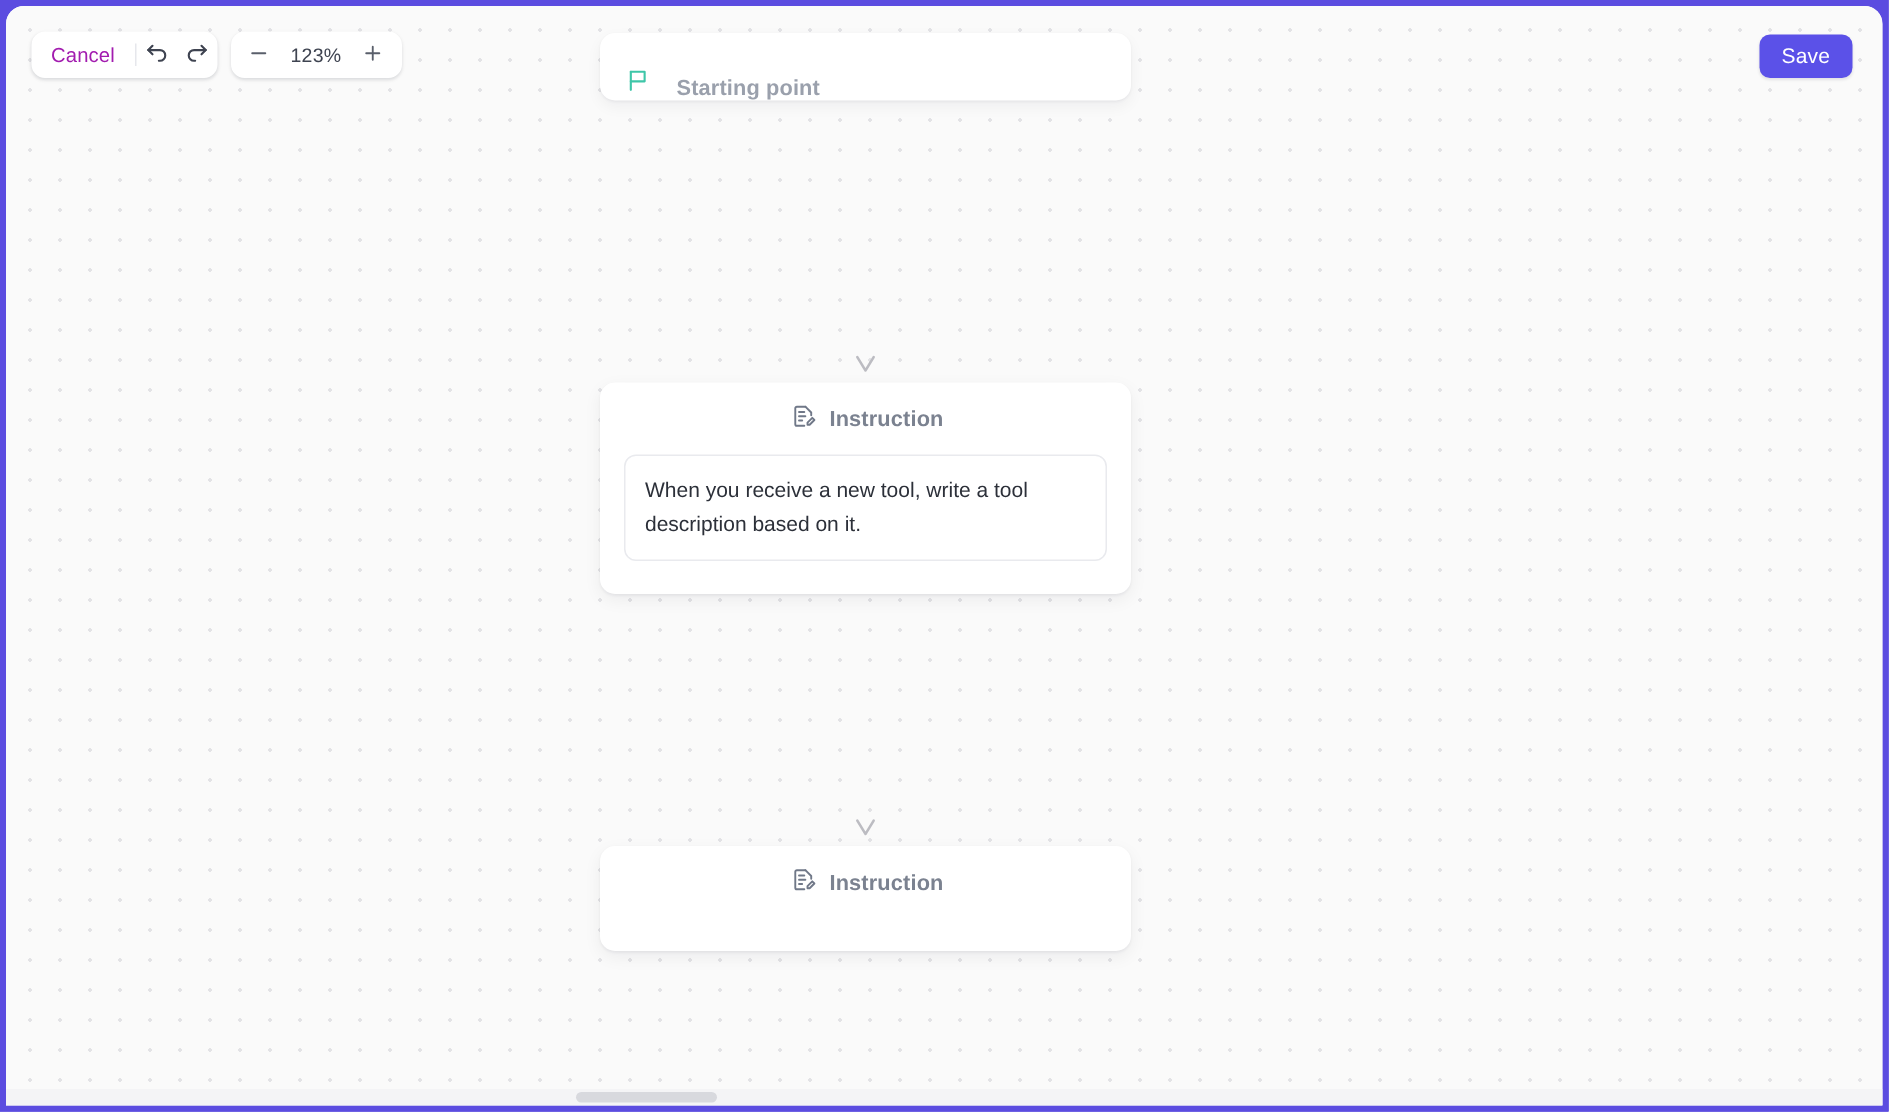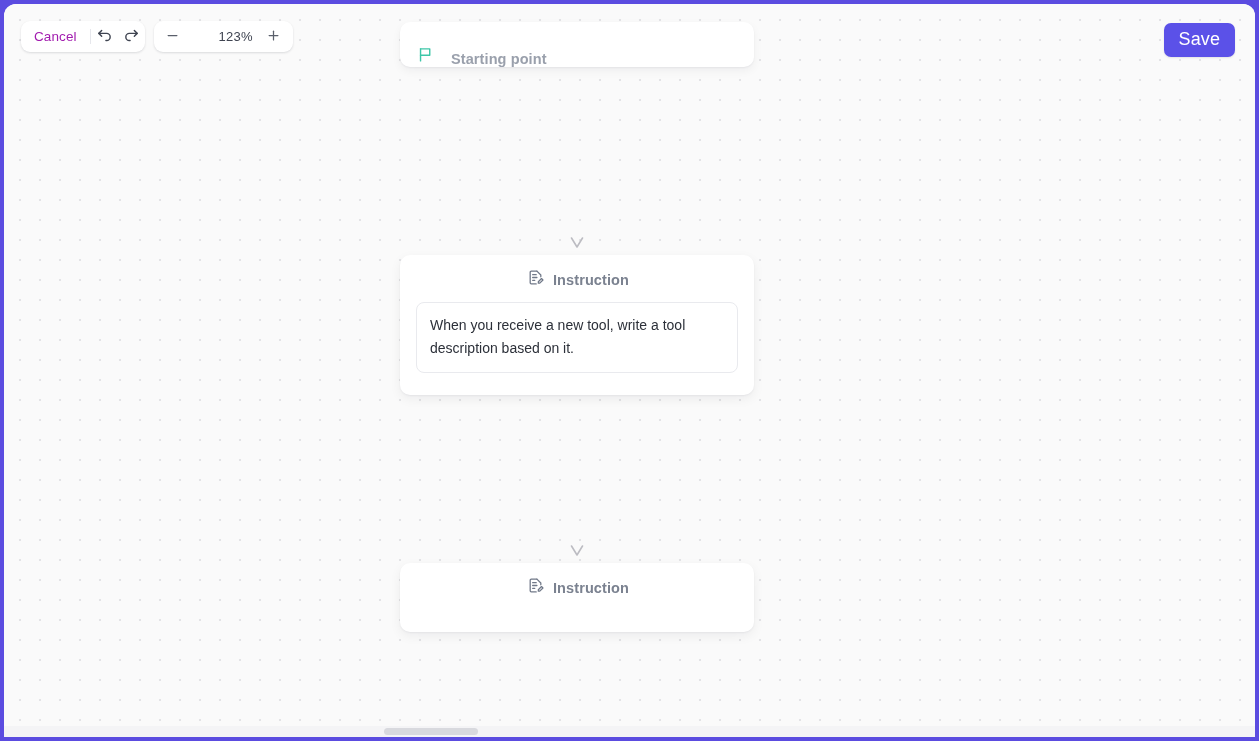--- a/index.html
+++ b/index.html
@@ -116,34 +116,33 @@
     cursor: pointer;
     color: #5a5f6b;
   }
 
   .zoom-value {
     min-width: 46px;
     text-align: center;
     font-size: 13px;
     color: #3f4451;
     letter-spacing: .2px;
-    margin-left: 25px;
   }
 
   
   .save-btn {
     position: absolute;
     right: 20px;
     top: 19px;
     z-index: 30;
     background: #5b51e8;
     color: #ffffff;
     border: none;
     border-radius: 7px;
-    font-size: 18px;
+    font-size: 14px;
     font-family: "Liberation Sans", sans-serif;
     padding: 6px 15px 7px 15px;
     cursor: pointer;
     box-shadow: 0 1px 2px rgba(16,24,40,.10);
     letter-spacing: .1px;
   }
 
   
   .flow {
     position: absolute;

